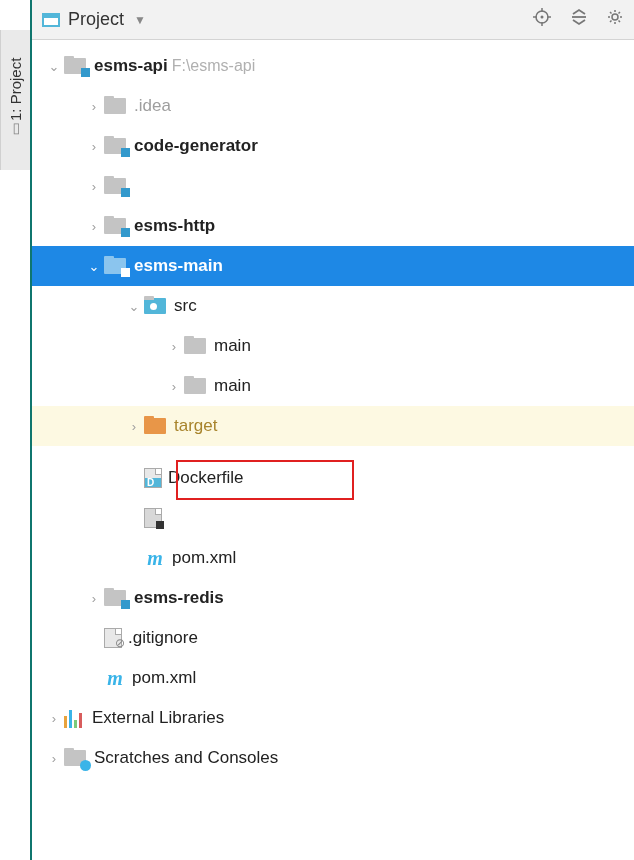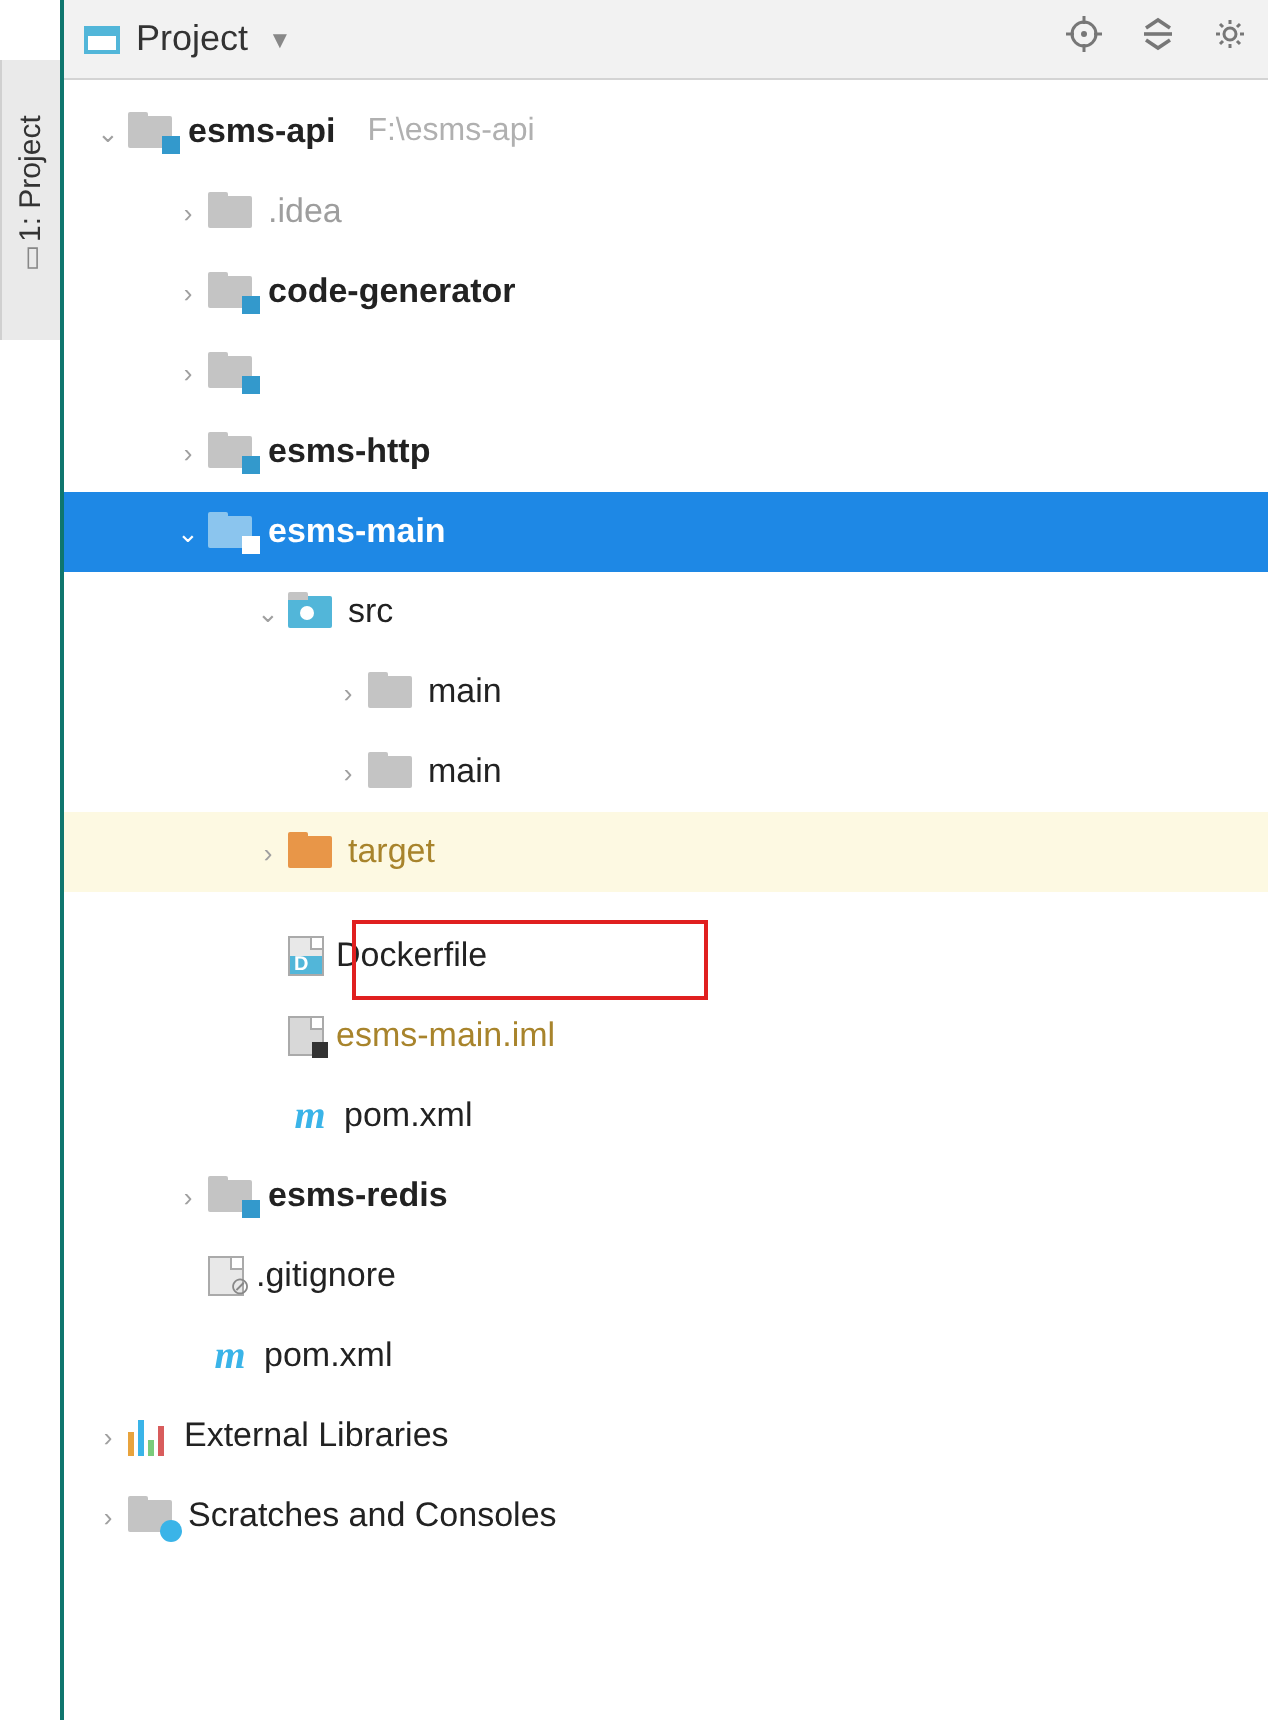--- a/index.html
+++ b/index.html
@@ -359,21 +359,21 @@
       color: #222;
     }
     .label.bold {
       font-weight: bold;
     }
     .label.muted {
       color: #9e9e9e;
     }
     .path {
       color: #b0b0b0;
-      margin-left: 16px;
+      margin-left: 4px;
       font-size: 16px;
     }
     .iml-label {
       color: #a8842c;
     }
   </style>
 </head>
 <body>
 
 <div class="side-tab">
@@ -505,21 +505,20 @@
         </span>
       <span class="label">Dockerfile</span>
     </div>
 
     <div class="tree-row">
       <div class="spacer-2"></div>
       <span class="arrow"></span>
       <span class="file-icon iml">
           <span class="corner"></span>
         </span>
-      <span class="label iml-label">esms-main.iml</span>
     </div>
 
     <div class="tree-row">
       <div class="spacer-2"></div>
       <span class="arrow"></span>
       <span class="file-icon maven">m</span>
       <span class="label">pom.xml</span>
     </div>
 
     <div class="tree-row">

